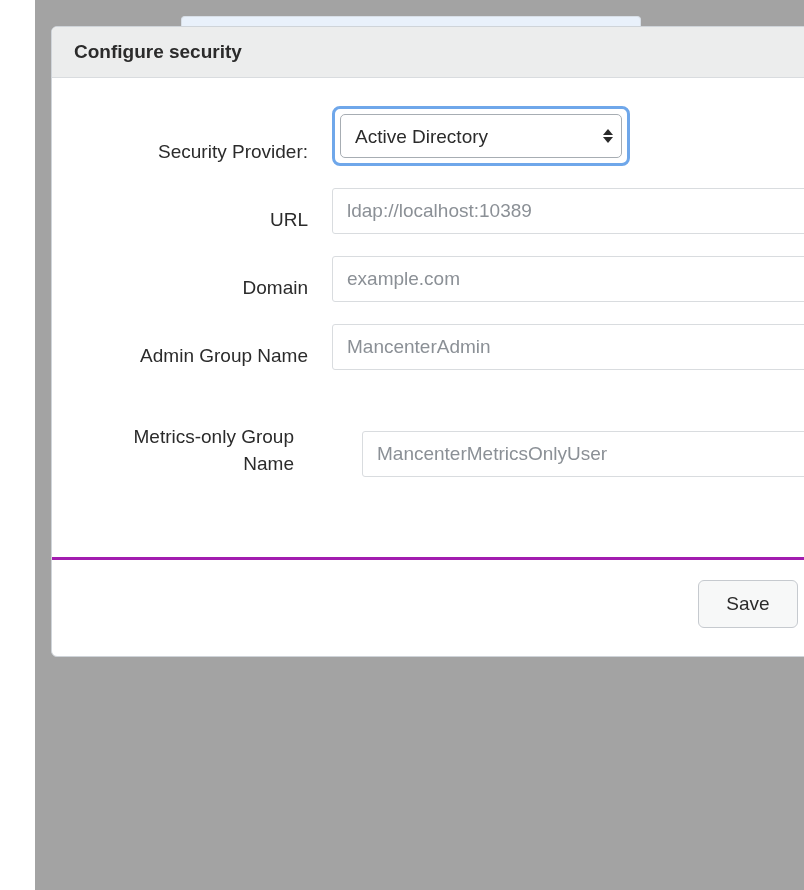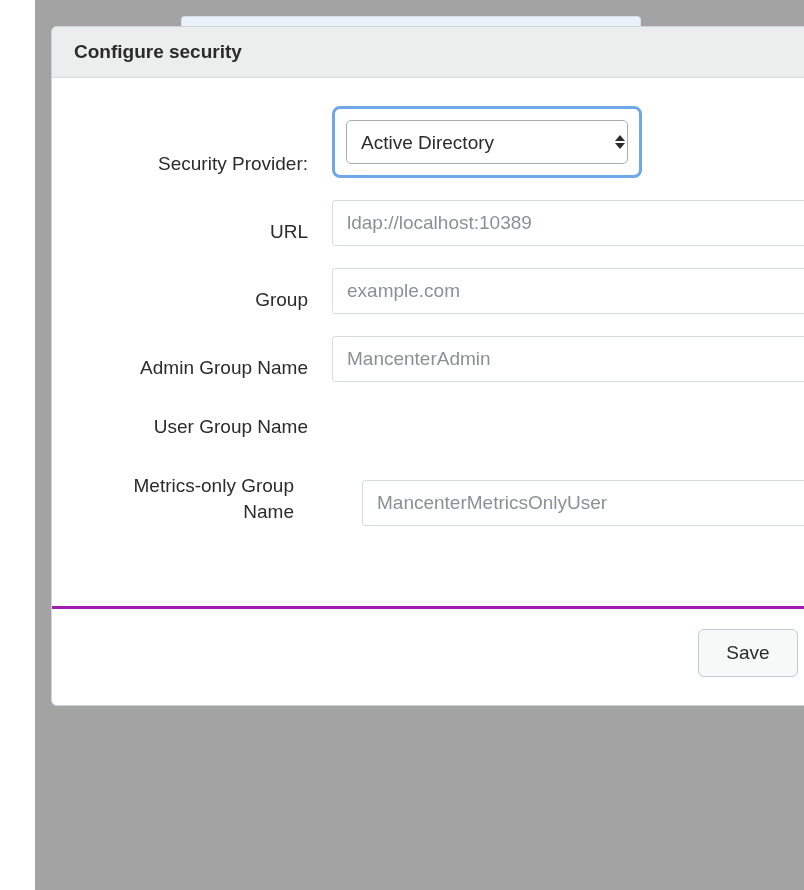--- a/index.html
+++ b/index.html
@@ -68,21 +68,21 @@
     }
     .form-control-wrap {
       flex: 1;
       max-width: 420px;
     }
     .select-focus {
       position: relative;
       display: inline-block;
       border: 3px solid #6fa7ea;
       border-radius: 8px;
-      padding: 11px;
+      padding: 5px;
     }
     select.form-select {
       -webkit-appearance: none;
       appearance: none;
       width: 282px;
       height: 44px;
       padding: 0 34px 0 14px;
       font-size: 19px;
       color: #2b2b2b;
       background: #ffffff;
@@ -176,36 +176,35 @@
       </div>
 
       <div class="form-row">
         <div class="form-label">URL</div>
         <div class="form-control-wrap">
           <input type="text" class="form-input" placeholder="ldap://localhost:10389" style="">
         </div>
       </div>
 
       <div class="form-row">
-        <div class="form-label">Group</div>
+        <div class="form-label">Domain</div>
         <div class="form-control-wrap">
           <input type="text" class="form-input" placeholder="example.com" style="">
         </div>
       </div>
 
 
       <div class="form-row">
         <div class="form-label">Admin Group Name</div>
         <div class="form-control-wrap">
           <input type="text" class="form-input" placeholder="MancenterAdmin" style="">
         </div>
       </div>
 
       <div class="form-row">
-        <div class="form-label">User Group Name</div>
       </div>
 
 
       <div class="form-row" style="margin-bottom:40px;gap:44px;">
         <div class="form-label">Metrics-only Group Name</div>
         <div class="form-control-wrap">
           <input type="text" class="form-input" placeholder="MancenterMetricsOnlyUser" style="">
         </div>
       </div>
 

